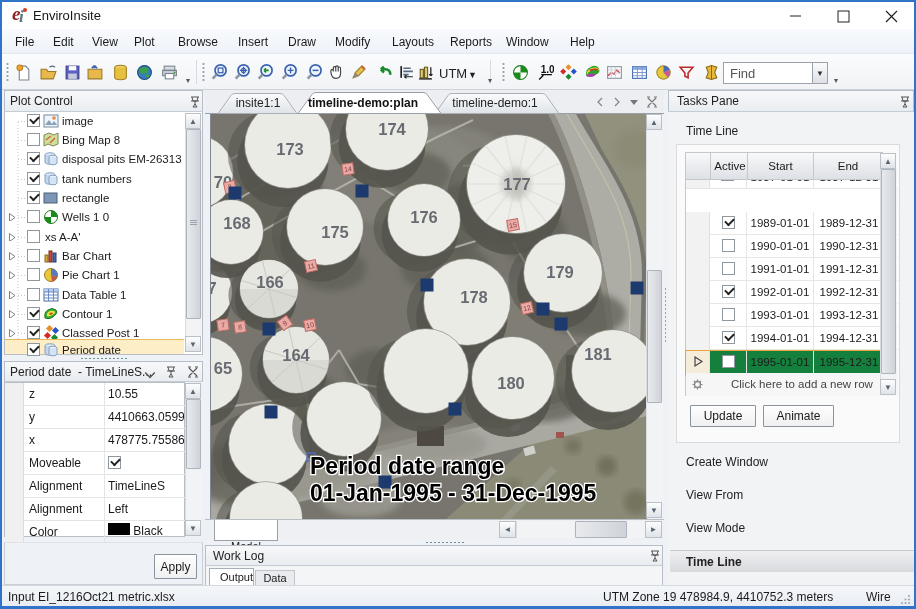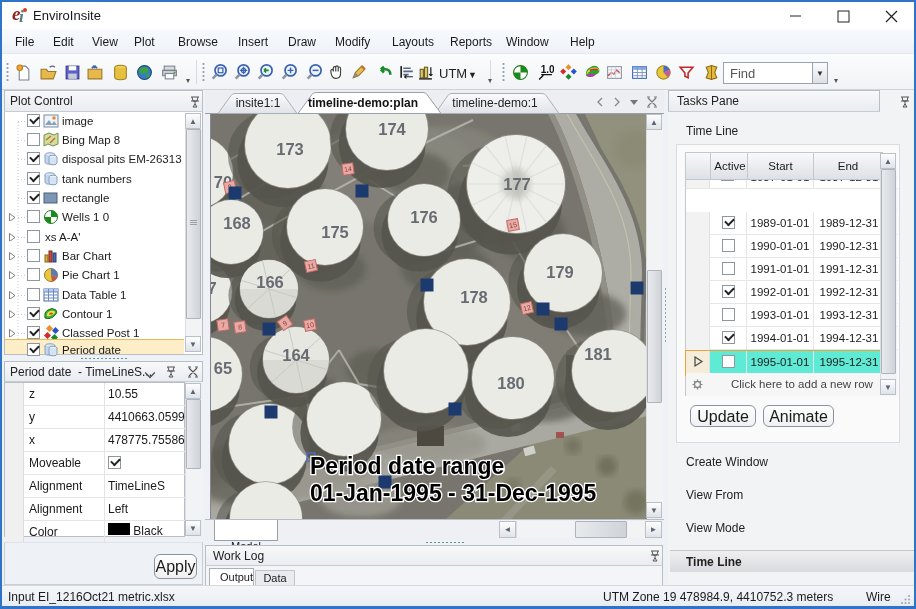--- a/index.html
+++ b/index.html
@@ -45,21 +45,21 @@
 .cb { width:13px; height:13px; border:1px solid #8e969e; background:#fff; position:relative;}
 .cb.on:before { content:""; position:absolute; left:2px; top:1px; width:7px; height:4px; border-left:2px solid #222; border-bottom:2px solid #222; transform:rotate(-45deg);}
 
 #props { position:absolute; left:2px; top:380px; width:181px; height:155px; background:#fff; border:1px solid #b8bec6; }
 .prow { position:absolute; left:0; width:180px; height:23px; border-bottom:1px solid #e4e4e4; }
 .prow .rh { position:absolute; left:0; top:0; width:19px; height:23px; background:#f0f0f0; border-right:1px solid #dcdcdc;}
 .prow .nm { position:absolute; left:24px; top:4px; font-size:12px;}
 .prow .vl { position:absolute; left:103px; top:4px; font-size:12px;}
 .prow .dv { position:absolute; left:99px; top:0; width:1px; height:23px; background:#e4e4e4;}
 
-.btn { position:absolute; background:linear-gradient(#fefefe,#f0f0f2); border:1px solid #8a939e; border-radius:6px; font-size:16px; text-align:center; }
+.btn { position:absolute; background:linear-gradient(#fefefe,#f0f0f2); border:1px solid #8a939e; border-radius:1px; font-size:12px; text-align:center; }
 
 #tasks { position:absolute; left:666px; top:88px; width:246px; height:495px; background:#f2f3f5; }
 .trowR { position:absolute; left:0; width:212px; height:23px; background:#fff; border-bottom:1px solid #e6e6e6;}
 .trowR .rh { position:absolute; left:0; top:0; width:24px; height:23px; background:#f2f2f2; border-right:1px solid #e0e0e0;}
 .trowR .c1 { position:absolute; left:24px; top:0; width:37px; height:23px; border-right:1px solid #e6e6e6;}
 .trowR .c2 { position:absolute; left:61px; top:5px; width:66px; font-size:11.5px; text-align:center;}
 .trowR .c3 { position:absolute; left:128px; top:5px; width:70px; font-size:11.5px; text-align:center;}
 .trowR .cdv { position:absolute; left:127px; top:0; width:1px; height:23px; background:#e6e6e6;}
 .tlabel { position:absolute; left:684px; font-size:12px; color:#222;}
 
@@ -759,21 +759,21 @@
         <path d="M2 1 h8 M3 1 l1 4 h4 l1 -4 M2 5 h8 M6 5 v4 M4 11 h4 l-2 -3 z" stroke="#555" stroke-width="1" fill="none"></path>
       </svg>
   </div>
   <div class="abs" style="left:203px;top:564px;width:458px;height:19px;background:#f4f5f7;border-left:1px solid #b8bec6;border-right:1px solid #b8bec6;"></div>
   <div class="abs" style="left:207px;top:566px;width:45px;height:17px;background:#fff;border:1px solid #aab0b8;border-bottom:none;font-size:11px;text-align:right;padding-top:2px;">Output</div>
   <div class="abs" style="left:253px;top:568px;width:40px;height:15px;background:#e9ebee;border:1px solid #c0c5cc;border-bottom:none;font-size:11px;text-align:center;padding-top:1px;">Data</div>
 
   <div class="abs" style="left:662px;top:285px;width:3px;height:55px;background-image:radial-gradient(circle,#8aa 0.8px,transparent 1px);background-size:3px 4px;"></div>
 
   <div id="tasks"></div>
-  <div class="phdr" style="left:666px;top:88px;width:212px;height:22px;">
+  <div class="phdr" style="left:666px;top:88px;width:246px;height:22px;">
     <span style="position:absolute;left:8px;top:3px;">Tasks Pane</span>
     <svg class="pin" style="left:230px;top:5px;" viewBox="0 0 12 12">
         <path d="M2 1 h8 M3 1 l1 4 h4 l1 -4 M2 5 h8 M6 5 v4 M4 11 h4 l-2 -3 z" stroke="#555" stroke-width="1" fill="none"></path>
       </svg>
   </div>
   <div class="tlabel" style="top:122px;">Time Line</div>
 
   <div class="abs" style="left:674px;top:142px;width:224px;height:299px;background:#fafafa;border:1px solid #d8dadd;"></div>
 
   <div class="abs" id="ttable" style="left:683px;top:150px;width:198px;height:244px;background:#fff;border:1px solid #c4c7cb;">
@@ -834,21 +834,21 @@
         <div class="c3">1993-12-31</div>
       </div>
       <div class="trowR" style="top:174px;">
         <div class="rh"></div>
         <div class="c1"></div>
         <div class="cdv"></div>
         <span class="cb on" style="position:absolute;left:36px;top:4px;"></span>
         <div class="c2">1994-01-01</div>
         <div class="c3">1994-12-31</div>
       </div>
-      <div class="trowR" style="top:197px;background:#5eead4;border:1px solid #e8a33d;height:26px;width:198px;left:-1px;">
+      <div class="trowR" style="top:197px;background:#15803d;border:1px solid #e8a33d;height:26px;width:198px;left:-1px;">
         <div class="rh" style="background:#f5edda;"><svg width="10" height="12" style="margin:5px 0 0 8px;">
             <path d="M1 1 L8 5.5 L1 10 Z" fill="none" stroke="#444" stroke-width="1.2"></path>
           </svg></div>
         <div class="c1"></div>
         <div class="cdv"></div>
         <span class="cb" style="position:absolute;left:36px;top:4px;background:#fff;"></span>
         <div class="c2">1995-01-01</div>
         <div class="c3">1995-12-31</div>
       </div>
       <div class="trowR" style="top:220px;background:#f6f6f6;border-bottom:none;">

